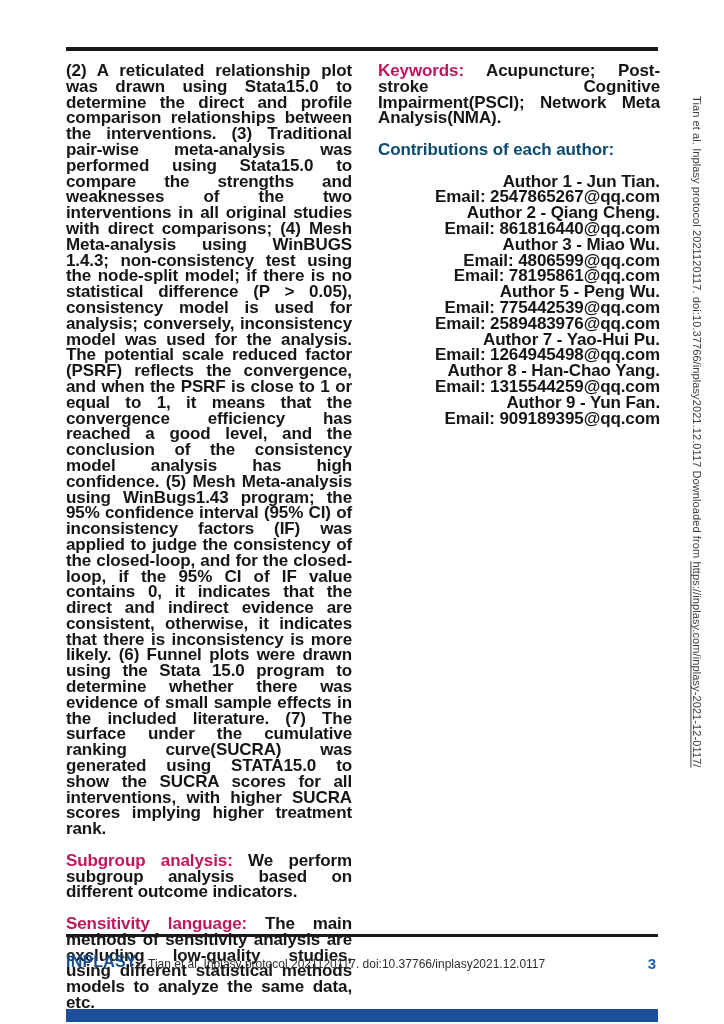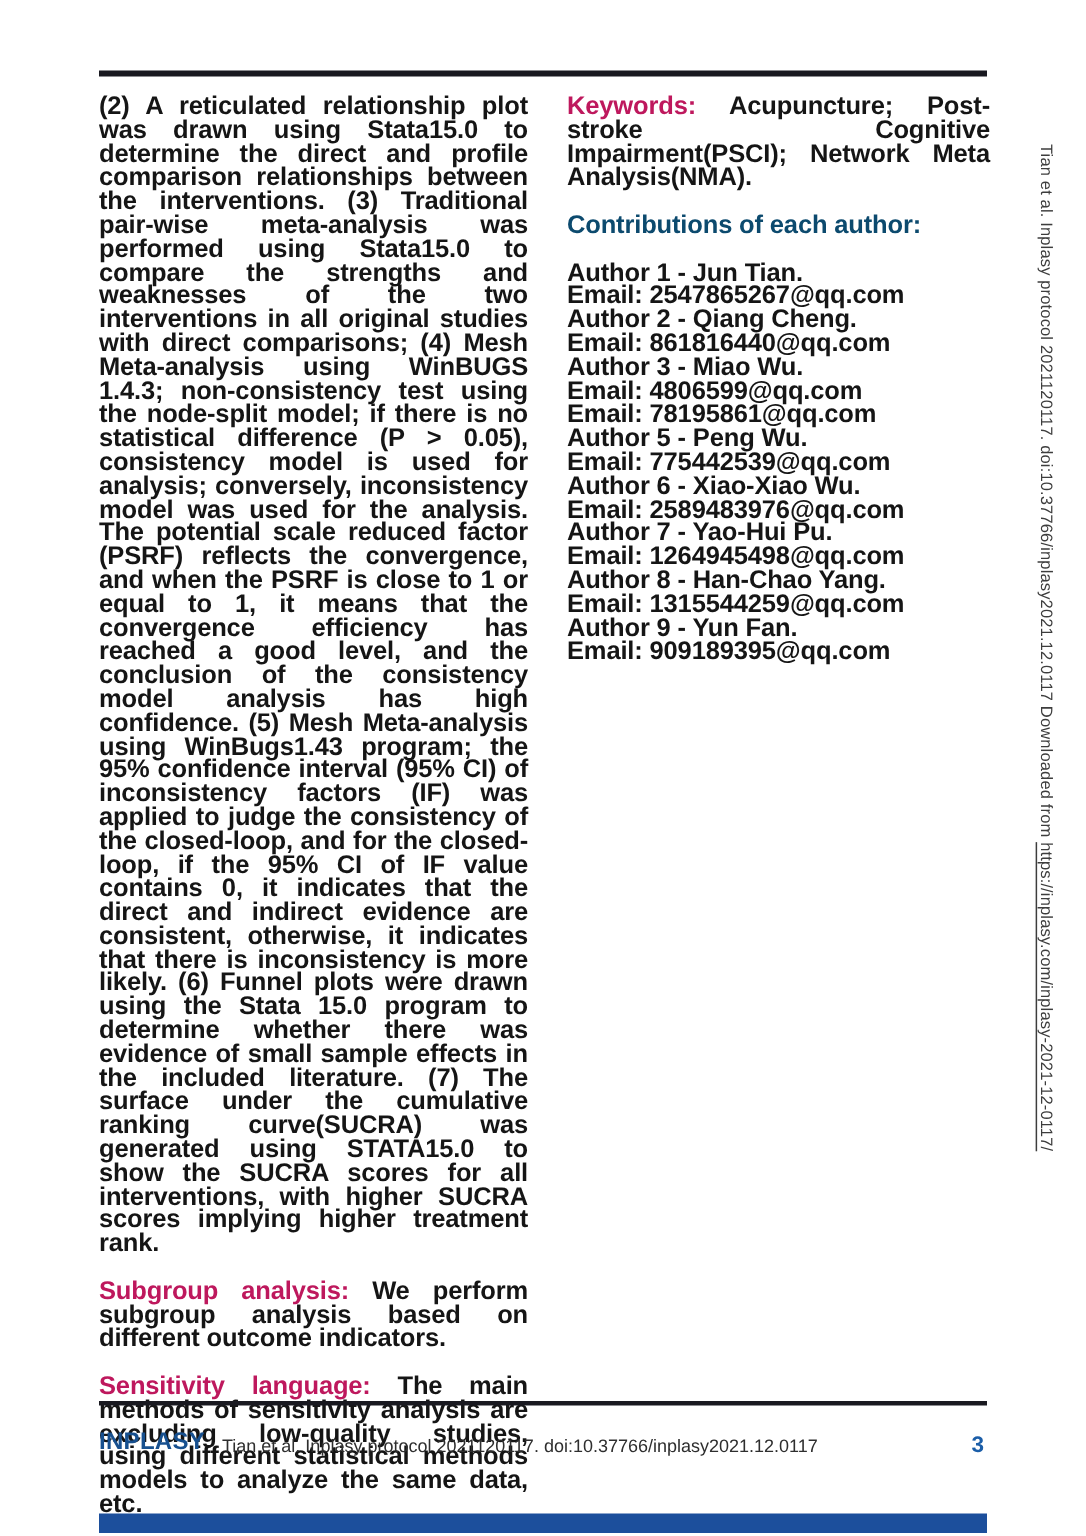--- a/index.html
+++ b/index.html
@@ -9,21 +9,21 @@
     -webkit-font-smoothing:antialiased;overflow:hidden;
   }
   .rule{position:absolute;left:66px;width:592px;height:3px;background:#191920;}
   .rule-top{top:47px;height:4px;}
   .rule-footer{top:934px;}
   .col{position:absolute;top:63px;color:#151515;font-size:17px;line-height:15.8px;font-weight:700;letter-spacing:-0.1px;}
   .col-left{left:66px;width:286px;}
   .col-right{left:378px;width:282px;}
   .col p{margin:0 0 15.8px 0;text-align:justify;}
   .lbl{color:#be185d;}
-  .authors{margin:0;text-align:left;}
+  .authors{margin:0;text-align:right;}
   .authors div{white-space:nowrap;}
   .contrib-heading{color:#0c4a6e;margin:0;}
   .vtext{
     position:absolute;left:691px;top:96px;height:852px;
     writing-mode:vertical-rl;
     font-size:11px;color:#3d3d3d;font-weight:400;letter-spacing:0.1px;
     white-space:nowrap;
   }
   .vtext .url{text-decoration:underline;}
   .footer-row{position:absolute;left:66px;top:950px;width:592px;height:30px;}
@@ -56,21 +56,20 @@
   <div class="authors">
     <div>Author 1 - Jun Tian.</div>
     <div>Email: 2547865267@qq.com</div>
     <div>Author 2 - Qiang Cheng.</div>
     <div>Email: 861816440@qq.com</div>
     <div>Author 3 - Miao Wu.</div>
     <div>Email: 4806599@qq.com</div>
     <div>Email: 78195861@qq.com</div>
     <div>Author 5 - Peng Wu.</div>
     <div>Email: 775442539@qq.com</div>
-    <div>Author 6 - Xiao-Xiao Wu.</div>
     <div>Email: 2589483976@qq.com</div>
     <div>Author 7 - Yao-Hui Pu.</div>
     <div>Email: 1264945498@qq.com</div>
     <div>Author 8 - Han-Chao Yang.</div>
     <div>Email: 1315544259@qq.com</div>
     <div>Author 9 - Yun Fan.</div>
     <div>Email: 909189395@qq.com</div>
   </div>
 </div>
 

